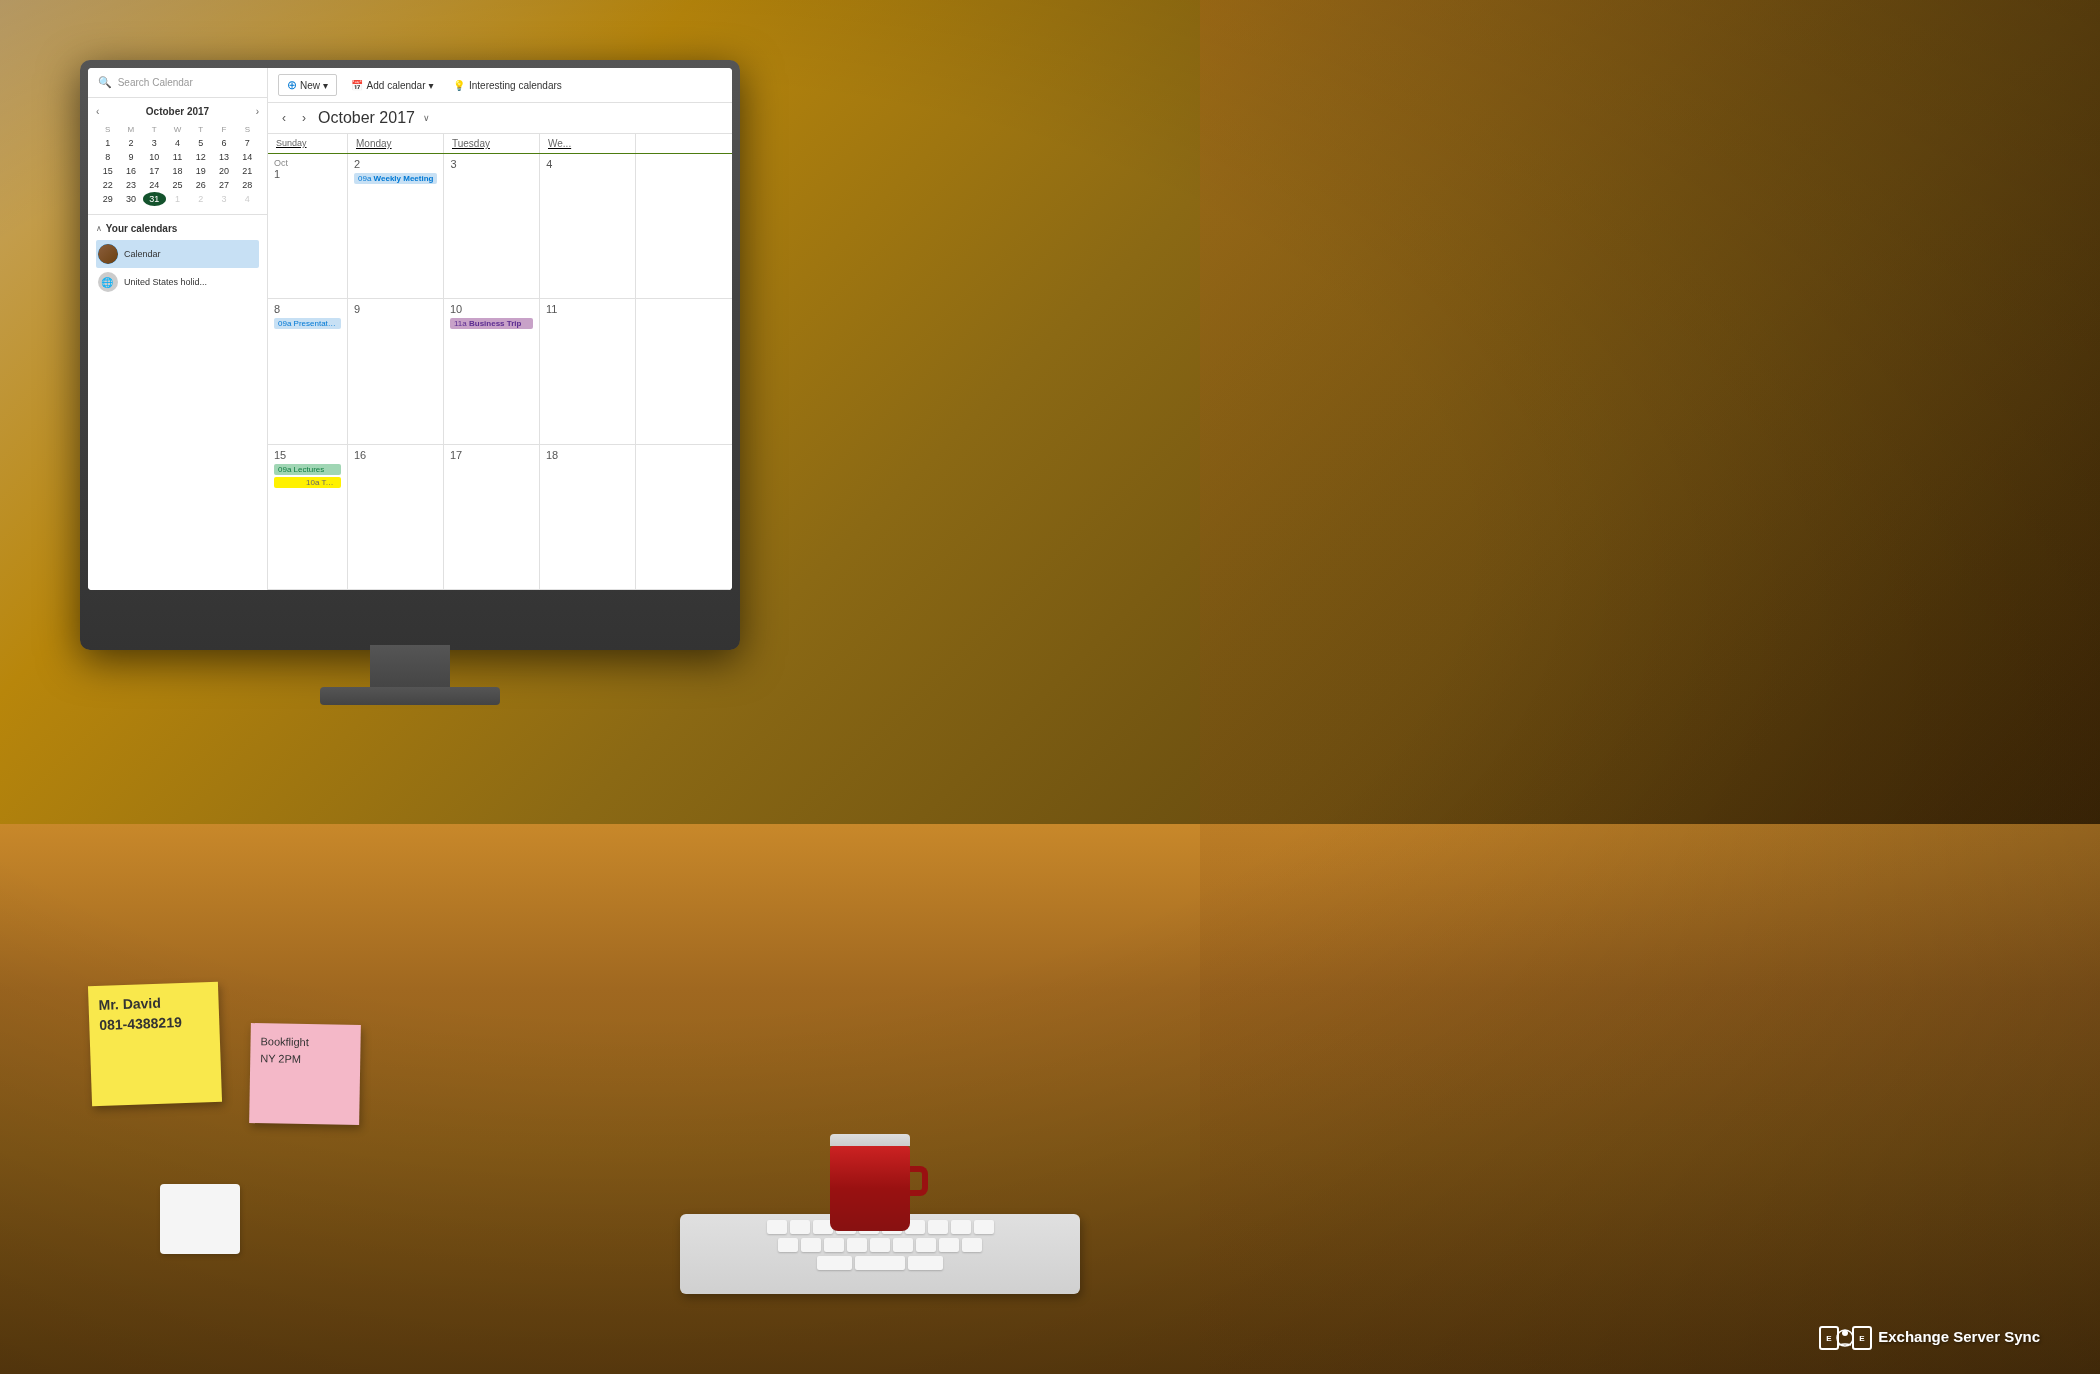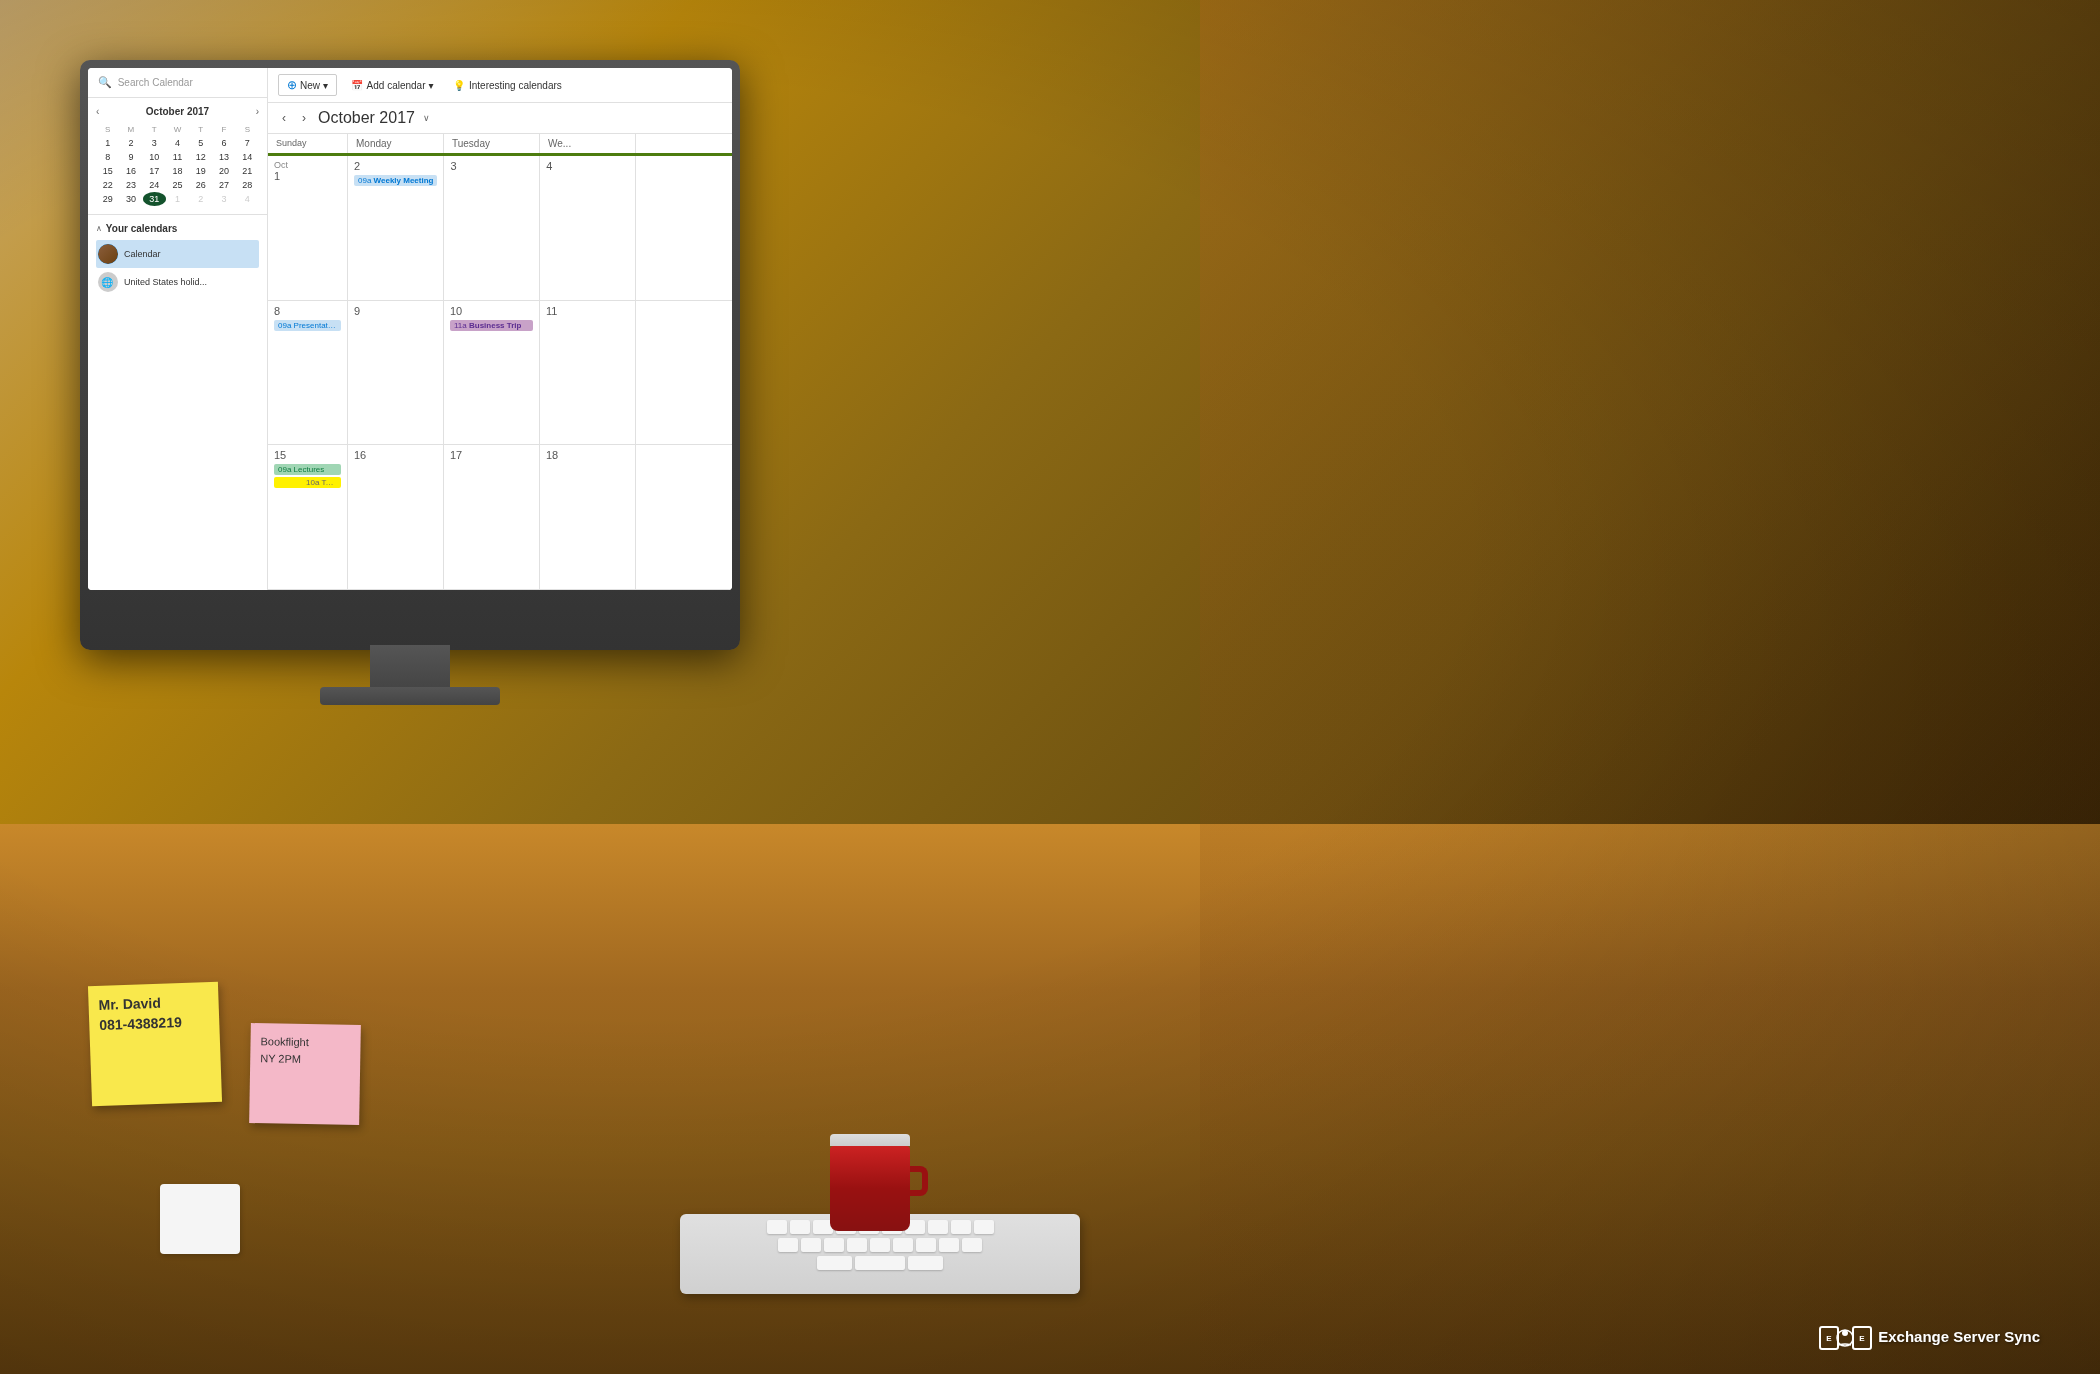--- a/index.html
+++ b/index.html
@@ -389,21 +389,22 @@
     .cal-grid {
       flex: 1;
       display: flex;
       flex-direction: column;
       overflow: hidden;
     }
 
     .cal-header-row {
       display: grid;
       grid-template-columns: 80px repeat(4, 1fr);
-      border-bottom: 3px solid #4d7c0f;
+      border-bottom: 1px solid #4d7c0f;
+      text-decoration: underline;
     }
 
     .cal-header-cell {
       padding: 4px 8px;
       font-size: 10px;
       color: #666;
       border-right: 1px solid #e0e0e0;
     }
 
     .cal-header-cell:first-child {

